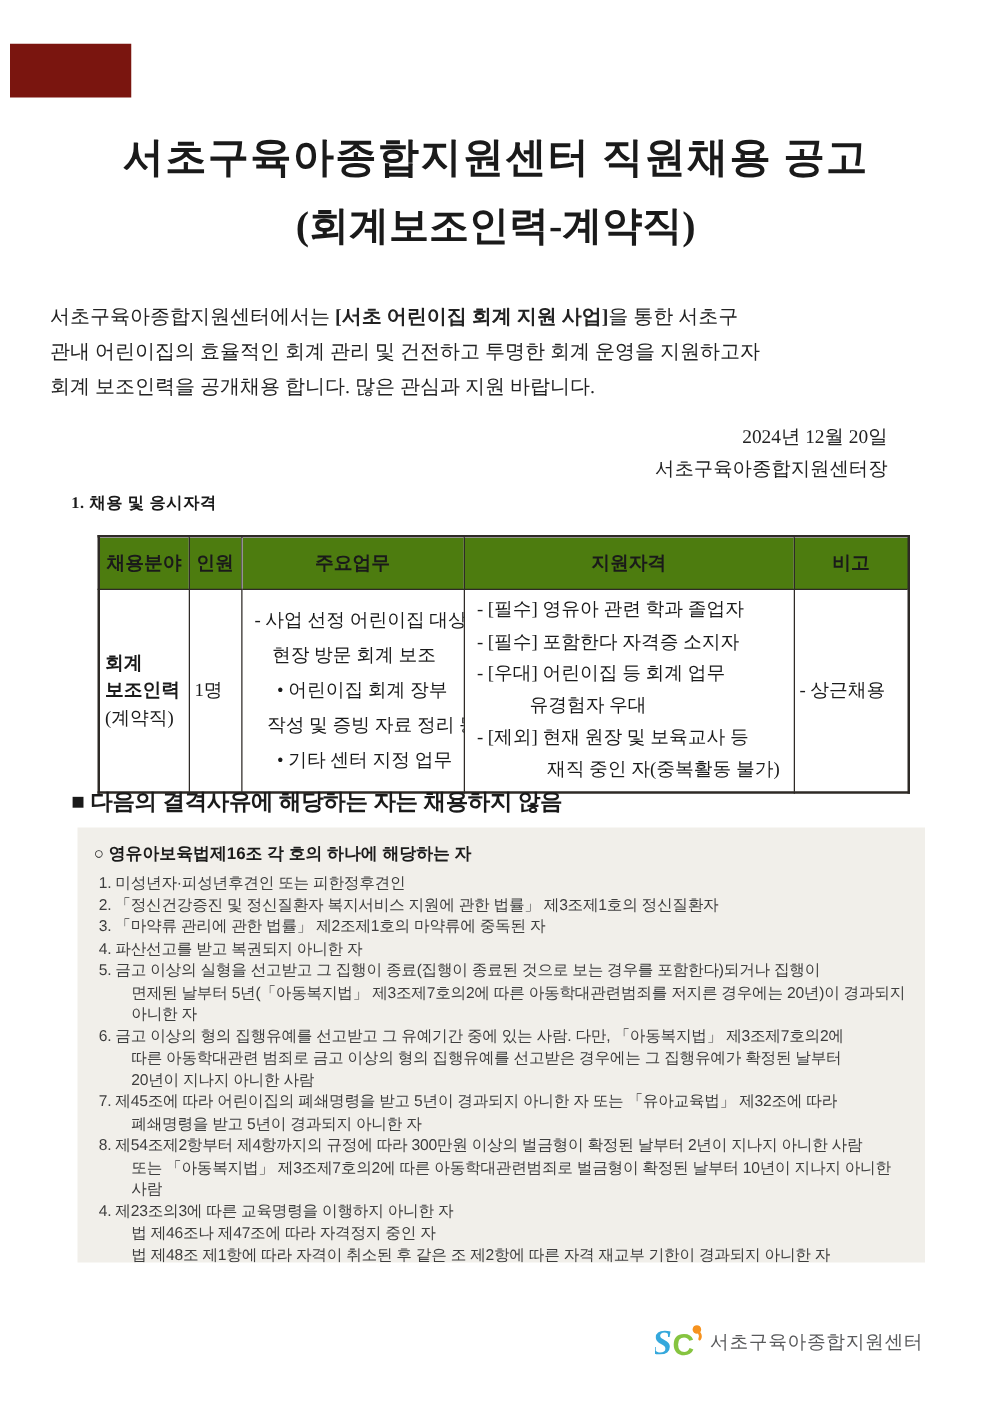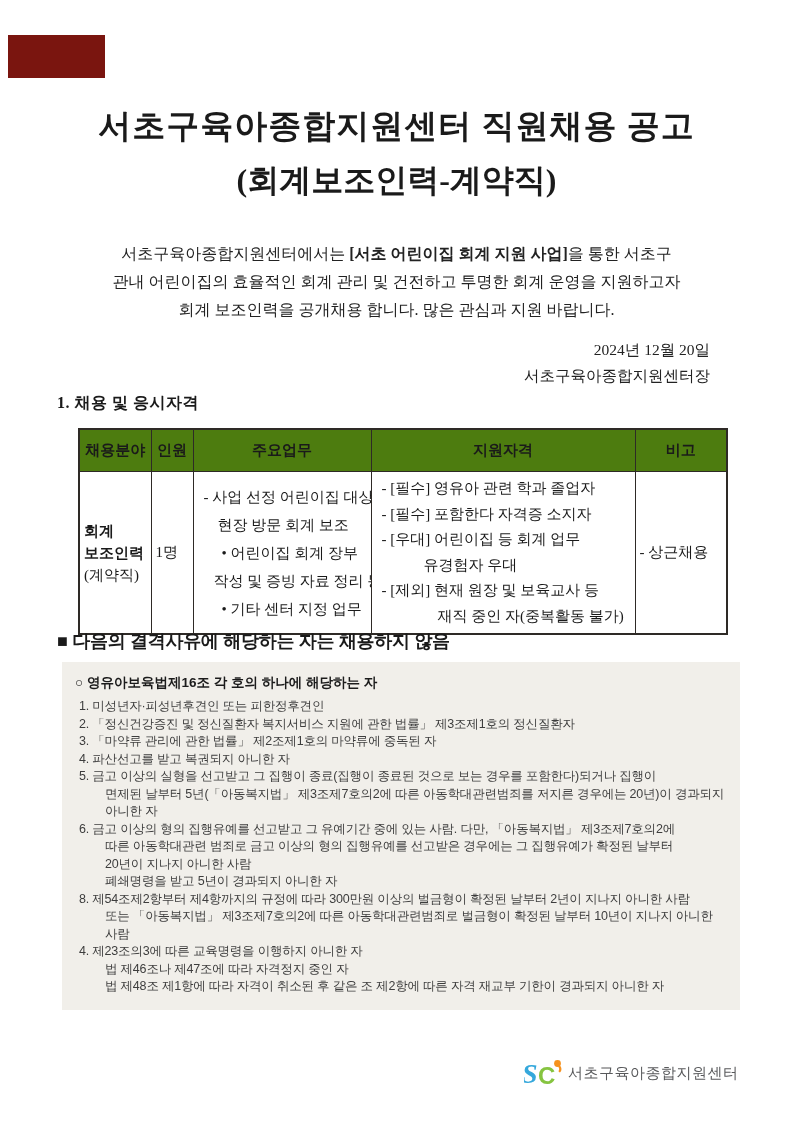--- a/index.html
+++ b/index.html
@@ -8,27 +8,27 @@
     font-family:"Liberation Serif", serif;color:#1a1a1a;overflow:hidden;
   }
   .abs{position:absolute;}
   
   .red-block{left:8px;top:35px;width:97px;height:43px;background:#7a150f;}
   
   .title-wrap{top:104px;left:0;right:0;text-align:center;}
   .title-line1{font-size:33px;font-weight:bold;letter-spacing:1px;white-space:nowrap;}
   .title-line2{font-size:32px;font-weight:bold;margin-top:10px;white-space:nowrap;}
   
-  .intro{top:240px;left:40px;right:40px;text-align:center;font-size:16px;line-height:28px;color:#222;}
+  .intro{top:240px;left:40px;right:40px;font-size:16px;line-height:28px;color:#222;}
   .intro .ln{white-space:nowrap;}
   .intro .b{font-weight:bold;}
   
   .dateblock{top:337px;right:83px;text-align:right;font-size:15.5px;line-height:26px;color:#222;}
   
-  .sec-heading{top:393px;left:57px;font-size:16px;font-weight:bold;letter-spacing:0.5px;font-family:Liberation Serif, serif;}
+  .sec-heading{top:393px;left:57px;font-size:13px;font-weight:bold;letter-spacing:0.5px;font-family:Liberation Serif, serif;}
   
   .hire-table{top:428px;left:78px;}
   table{border-collapse:collapse;table-layout:fixed;width:648px;border:2px solid #2e2a26;}
   th,td{border:1.5px solid #2e2a26;overflow:hidden;}
   th{background:#4d7c0f;font-size:15px;font-weight:bold;height:41px;text-align:center;padding:0;}
   td{font-size:15px;height:150px;vertical-align:middle;padding:4px 4px;}
   .c-center{text-align:left;}
   .cell-lines .tline{white-space:nowrap;}
   .td-field{line-height:22px;}
   .td-field .b{font-weight:bold;}
@@ -146,20 +146,21 @@
   <div class="dq-line first">1. 미성년자·피성년후견인 또는 피한정후견인</div>
       <div class="dq-line first">2. 「정신건강증진 및 정신질환자 복지서비스 지원에 관한 법률」 제3조제1호의 정신질환자</div>
       <div class="dq-line first">3. 「마약류 관리에 관한 법률」 제2조제1호의 마약류에 중독된 자</div>
       <div class="dq-line first">4. 파산선고를 받고 복권되지 아니한 자</div>
       <div class="dq-line first">5. 금고 이상의 실형을 선고받고 그 집행이 종료(집행이 종료된 것으로 보는 경우를 포함한다)되거나 집행이</div>
       <div class="dq-line cont">면제된 날부터 5년(「아동복지법」 제3조제7호의2에 따른 아동학대관련범죄를 저지른 경우에는 20년)이 경과되지</div>
       <div class="dq-line cont">아니한 자</div>
       <div class="dq-line first">6. 금고 이상의 형의 집행유예를 선고받고 그 유예기간 중에 있는 사람. 다만, 「아동복지법」 제3조제7호의2에</div>
       <div class="dq-line cont">따른 아동학대관련 범죄로 금고 이상의 형의 집행유예를 선고받은 경우에는 그 집행유예가 확정된 날부터</div>
       <div class="dq-line cont">20년이 지나지 아니한 사람</div>
+      <div class="dq-line first">7. 제45조에 따라 어린이집의 폐쇄명령을 받고 5년이 경과되지 아니한 자 또는 「유아교육법」 제32조에 따라</div>
       <div class="dq-line cont">폐쇄명령을 받고 5년이 경과되지 아니한 자</div>
       <div class="dq-line first">8. 제54조제2항부터 제4항까지의 규정에 따라 300만원 이상의 벌금형이 확정된 날부터 2년이 지나지 아니한 사람</div>
       <div class="dq-line cont">또는 「아동복지법」 제3조제7호의2에 따른 아동학대관련범죄로 벌금형이 확정된 날부터 10년이 지나지 아니한</div>
       <div class="dq-line cont">사람</div>
       <div class="dq-line first">4. 제23조의3에 따른 교육명령을 이행하지 아니한 자</div>
       <div class="dq-line cont">법 제46조나 제47조에 따라 자격정지 중인 자</div>
       <div class="dq-line cont">법 제48조 제1항에 따라 자격이 취소된 후 같은 조 제2항에 따른 자격 재교부 기한이 경과되지 아니한 자</div>
     </div>
 </div>
 

